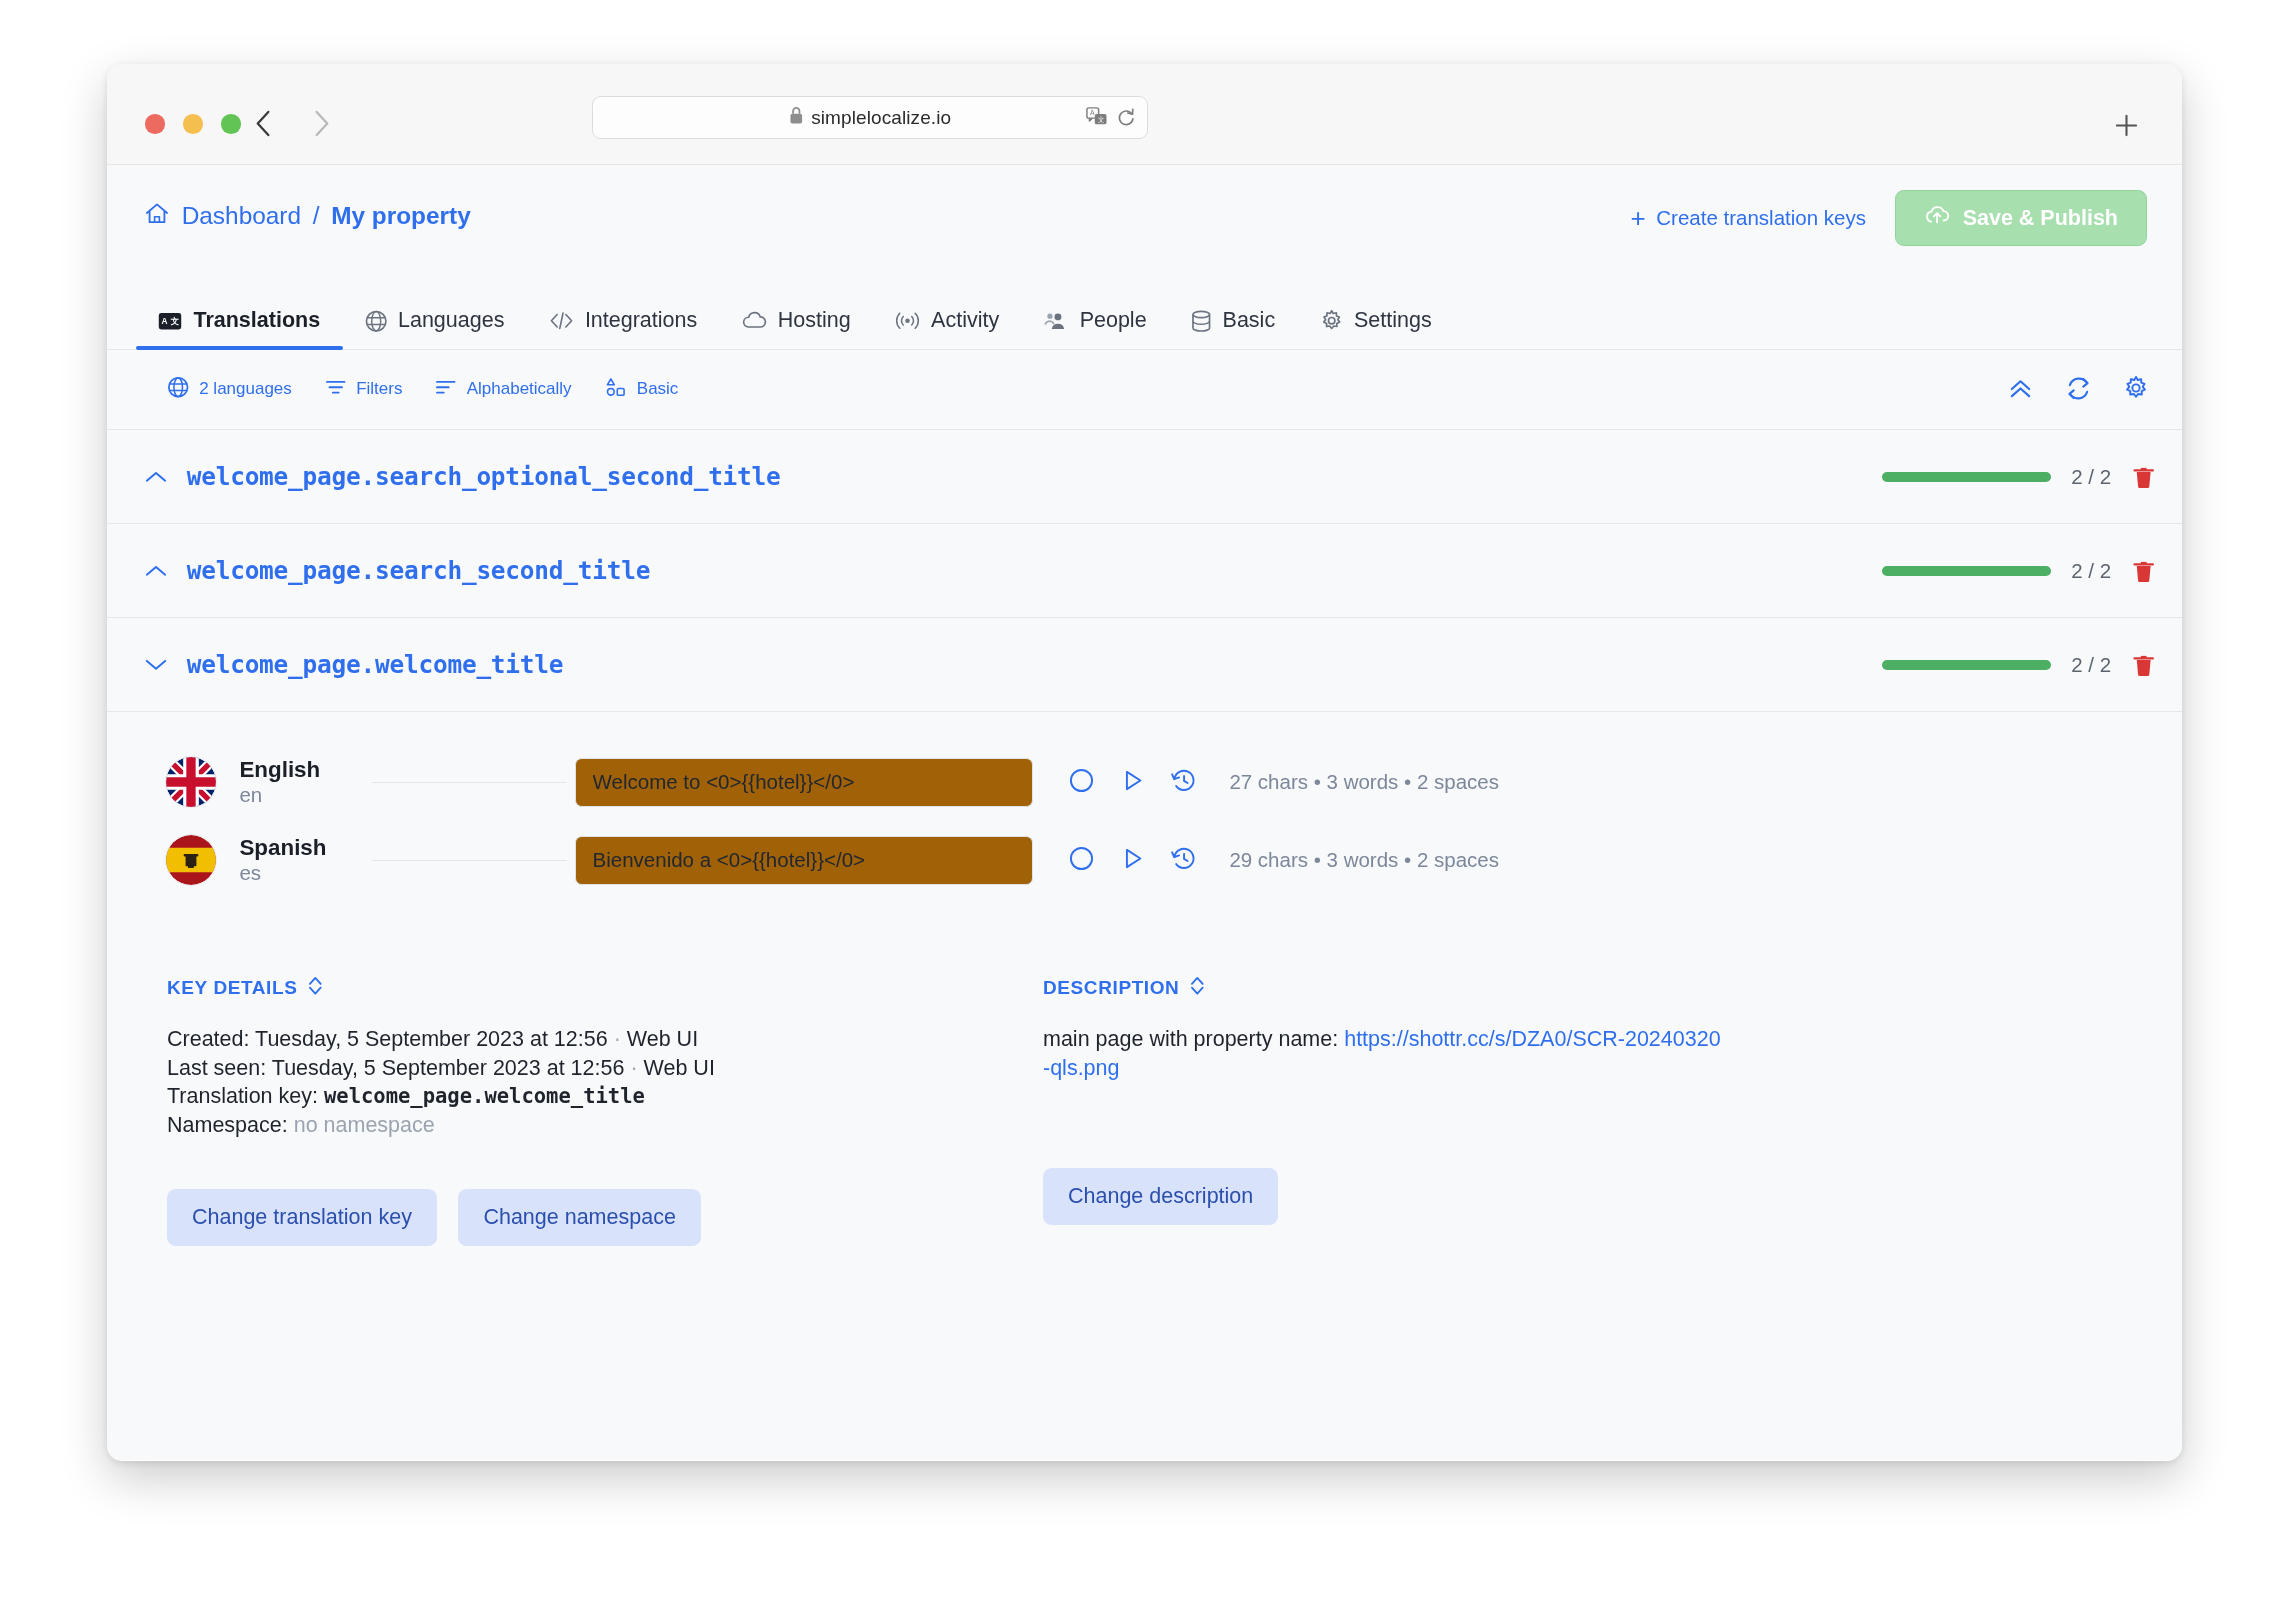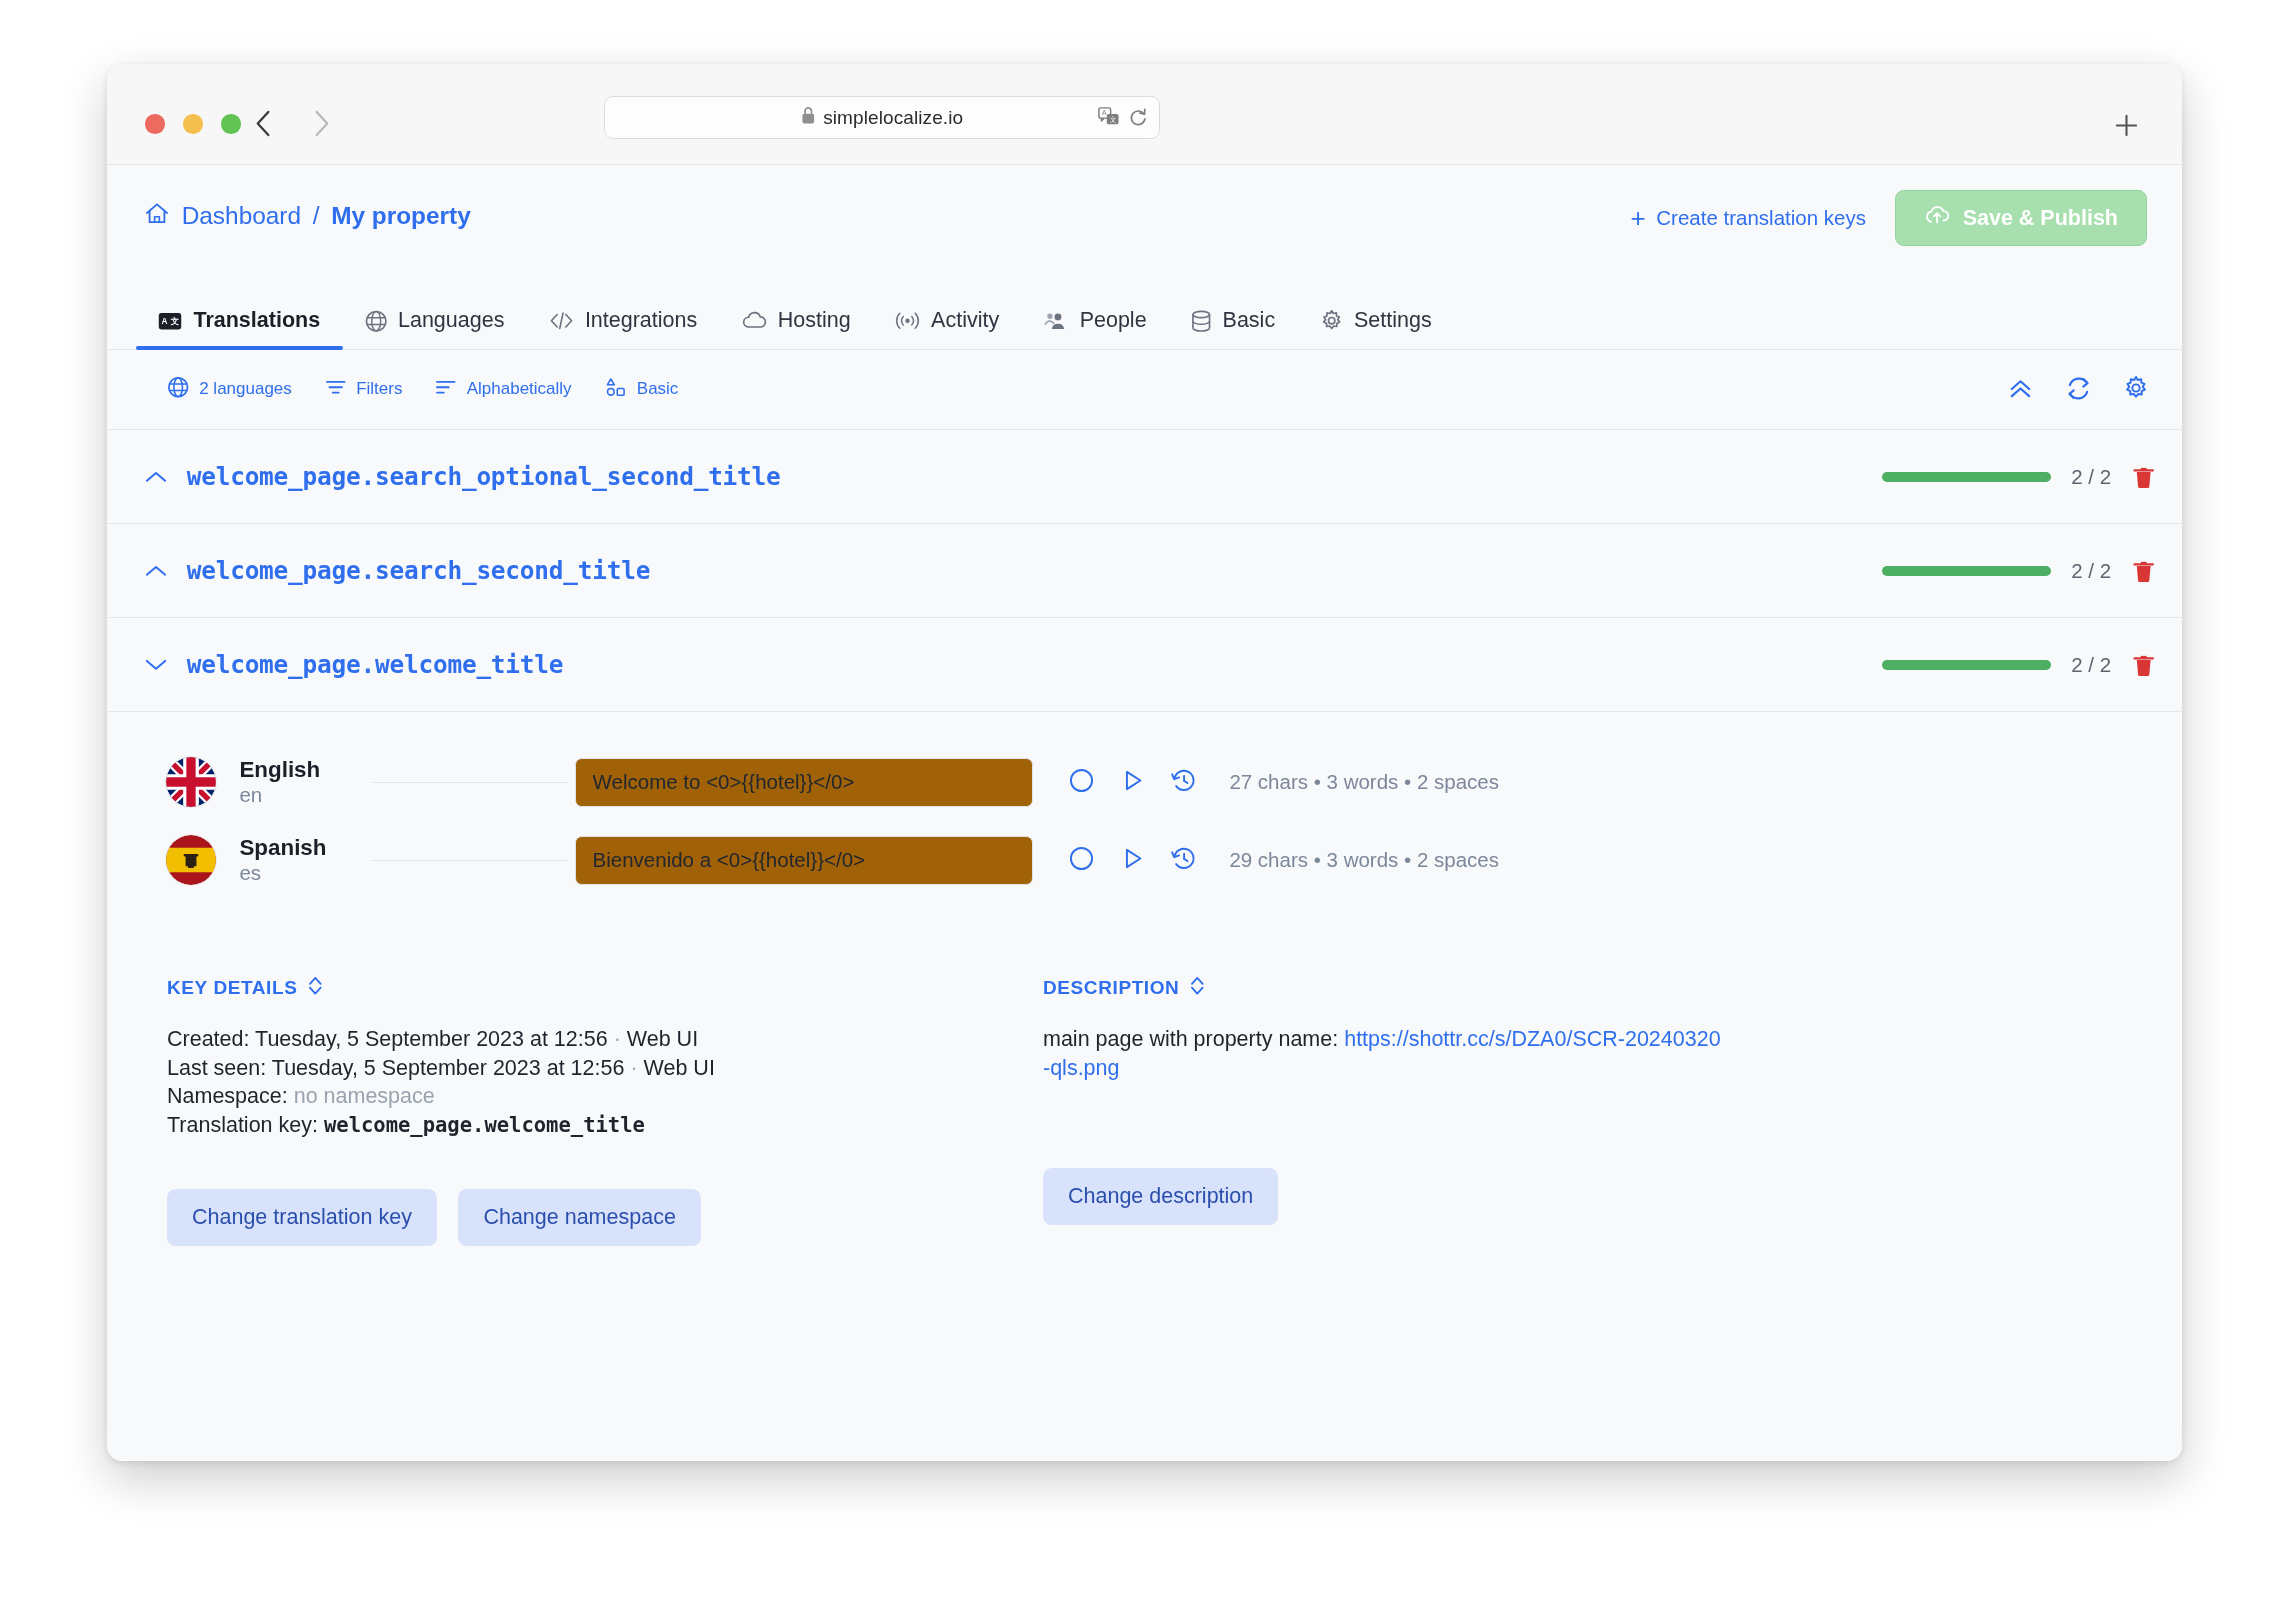--- a/index.html
+++ b/index.html
@@ -33,21 +33,21 @@
   .dot.red { background: #ec6a5f; }
   .dot.yellow { background: #f5bf4f; }
   .dot.green { background: #61c454; }
 
   .navarrows { position: absolute; left: 144px; top: 43px; display: flex; gap: 33px; }
   .navarrow { width: 25px; height: 33px; }
   .navarrow svg { display: block; }
 
   .urlbar {
     position: absolute;
-    left: 497px; top: 32px;
+    left: 485px; top: 32px;
     width: 556px; height: 43px;
     background: #fdfdfd;
     border: 1px solid #dcdcdc;
     border-radius: 8.8px;
     display: flex; align-items: center; justify-content: center;
     gap: 7.8px;
   }
   .urlbar .lock { display: block; }
   .url-text { font-size: 19px; color: #2b2b2b; letter-spacing: 0.1px; }
   .url-right { position: absolute; right: 11.7px; top: 9.8px; display: flex; gap: 9.8px; align-items: center; }
@@ -623,27 +623,27 @@
           </div>
 
           <div class="detline">
             <span>Last seen:</span>
             <span>Tuesday, 5 September 2023 at 12:56</span>
             <span class="dot-sep">·</span>
             <span>Web UI</span>
           </div>
 
           <div class="detline">
+            <span>Translation key:</span>
+            <span class="mono-key">welcome_page.welcome_title</span>
+          </div>
+
+          <div class="detline">
             <span>Namespace:</span>
             <span class="muted">no namespace</span>
-          </div>
-
-          <div class="detline">
-            <span>Translation key:</span>
-            <span class="mono-key">welcome_page.welcome_title</span>
           </div>
 
           <div class="btnrow">
             <button class="pillbtn">Change translation key</button>
             <button class="pillbtn">Change namespace</button>
           </div>
         </div>
 
         <div class="detcol-right">
           <div class="sectitle">

